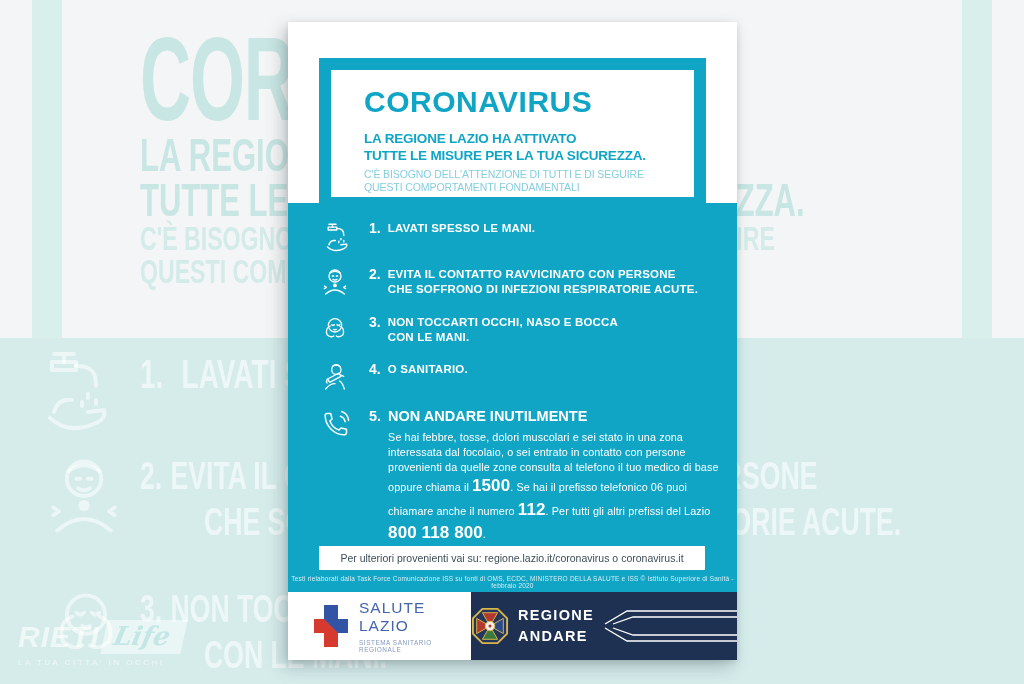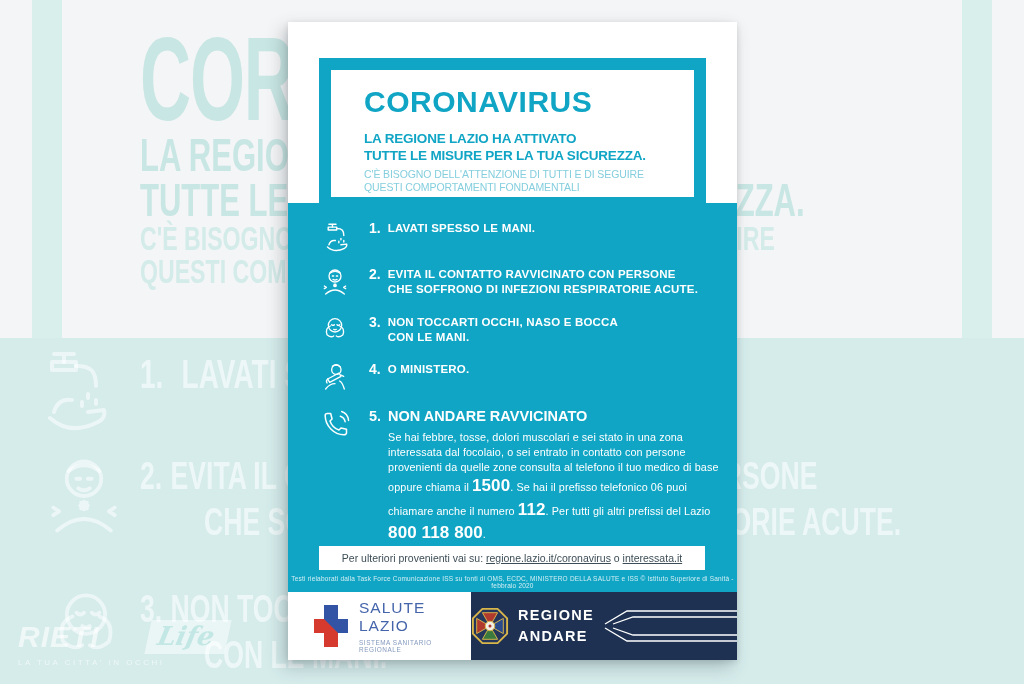--- a/index.html
+++ b/index.html
@@ -19,21 +19,21 @@
   .bg-note1{left:140px;top:221px;font-size:34px;transform:scaleX(.68);color:#d3ebe9;}
   .bg-note2{left:140px;top:254px;font-size:34px;transform:scaleX(.68);color:#d3ebe9;}
 
   .bg-item{position:absolute;white-space:nowrap;font-weight:bold;line-height:1;
            transform-origin:0 0;transform:scaleX(.70);color:rgba(255,255,255,.58);}
   .bg-item .n{margin-right:26px;}
   .bg-icon{position:absolute;color:rgba(255,255,255,.55);}
 
   
   .watermark{position:absolute;left:18px;top:620px;color:rgba(255,255,255,.62);}
-  .wm-row{display:flex;align-items:flex-end;gap:44px;}
+  .wm-row{display:flex;align-items:flex-end;}
   .wm-name1{font-size:30px;font-weight:bold;letter-spacing:1px;font-style:italic;}
   .wm-banner{background:rgba(255,255,255,.5);padding:1px 14px 3px 10px;margin-left:4px;
              transform:skewX(-12deg);}
   .wm-name2{font-size:26px;font-weight:bold;font-style:italic;color:rgba(190,229,226,.9);
             font-family:"DejaVu Serif",serif;}
   .wm-tagline{font-size:8px;letter-spacing:2.5px;margin-top:4px;}
 
   
   .poster{position:absolute;left:288px;top:22px;width:449px;height:638px;background:#fff;
           box-shadow:-5px 7px 16px rgba(55,70,80,.28),0 2px 6px rgba(0,0,0,.12);}
@@ -57,21 +57,21 @@
   .item-text .line{display:block;}
   .m1{margin-bottom:12px;} .m2{margin-bottom:16px;} .m3{margin-bottom:15px;} .m4{margin-bottom:15px;}
   .big .item-num{font-size:14.5px;}
   .big .item-text{font-size:14.5px;line-height:1.1;letter-spacing:0;}
   .advice{margin-top:5px;font-size:10.8px;font-weight:normal;line-height:1.37;
           letter-spacing:.1px;max-width:342px;}
   .advice b{font-size:17px;text-align:right;}
 
   .info-box{position:absolute;left:31px;right:32px;top:343px;background:#fff;color:#3d4d57;
             font-size:10.5px;text-align:center;padding:6px 2px;}
-  .info-box a{color:#3d4d57;text-decoration:underline;cursor:pointer;}
+  .info-box a{color:#3d4d57;cursor:pointer;}
   .credits{position:absolute;left:0;right:0;top:372px;text-align:center;font-size:6.5px;
            color:rgba(255,255,255,.82);letter-spacing:.2px;}
 
   
   .p-footer{position:absolute;left:0;top:570px;width:100%;height:68px;display:flex;}
   .f-left{flex:none;width:183px;background:#fff;display:flex;align-items:center;
           padding-left:26px;box-sizing:border-box;}
   .cross{flex:none;width:34px;height:42px;margin-right:11px;
          background:linear-gradient(45deg,#d63a2f 49.6%,#3353a4 50.4%);
          clip-path:polygon(10px 0,24px 0,24px 14px,34px 14px,34px 28px,24px 28px,
@@ -241,43 +241,43 @@
         </div>
 
         <div class="item m4">
           <span class="item-icon">
               <svg width="32" height="32">
                 <use href="#sym-cover"></use>
               </svg>
             </span>
           <span class="item-num">4.</span>
           <span class="item-text">
-            <span class="line">O MINISTERO.</span>
+            <span class="line">O SANITARIO.</span>
           </span>
         </div>
 
         <div class="item big">
           <span class="item-icon">
               <svg width="33" height="33">
                 <use href="#sym-phone"></use>
               </svg>
             </span>
           <span class="item-num">5.</span>
           <span class="item-text">
-            <span class="line">NON ANDARE RAVVICINATO</span>
+            <span class="line">NON ANDARE INUTILMENTE</span>
             <span class="advice" style="display:block">
               <span>Se hai febbre, tosse, dolori muscolari e sei stato in una zona interessata dal focolaio, o sei entrato in contatto con persone provenienti da quelle zone consulta al telefono il tuo medico di base oppure chiama il </span><b>1500</b><span>. Se hai il prefisso telefonico 06 puoi chiamare anche il numero </span><b>112</b><span>. Per tutti gli altri prefissi del Lazio </span><b>800 118 800</b><span>.</span>
             </span>
           </span>
         </div>
 
       </div>
 
       <div class="info-box">
-        <span>Per ulteriori provenienti vai su: </span><a>regione.lazio.it/coronavirus</a><span> o </span><a>interessata.it</a>
+        <span>Per ulteriori provenienti vai su: </span><a>regione.lazio.it/coronavirus</a><span> o </span><a>coronavirus.it</a>
       </div>
 
       <div class="credits">Testi rielaborati dalla Task Force Comunicazione ISS su fonti di OMS, ECDC, MINISTERO DELLA SALUTE e ISS © Istituto Superiore di Sanità - febbraio 2020</div>
     </div>
 
     <div class="p-footer">
       <div class="f-left">
         <div class="cross"></div>
         <div>
           <div class="sl-name">SALUTE LAZIO</div>

